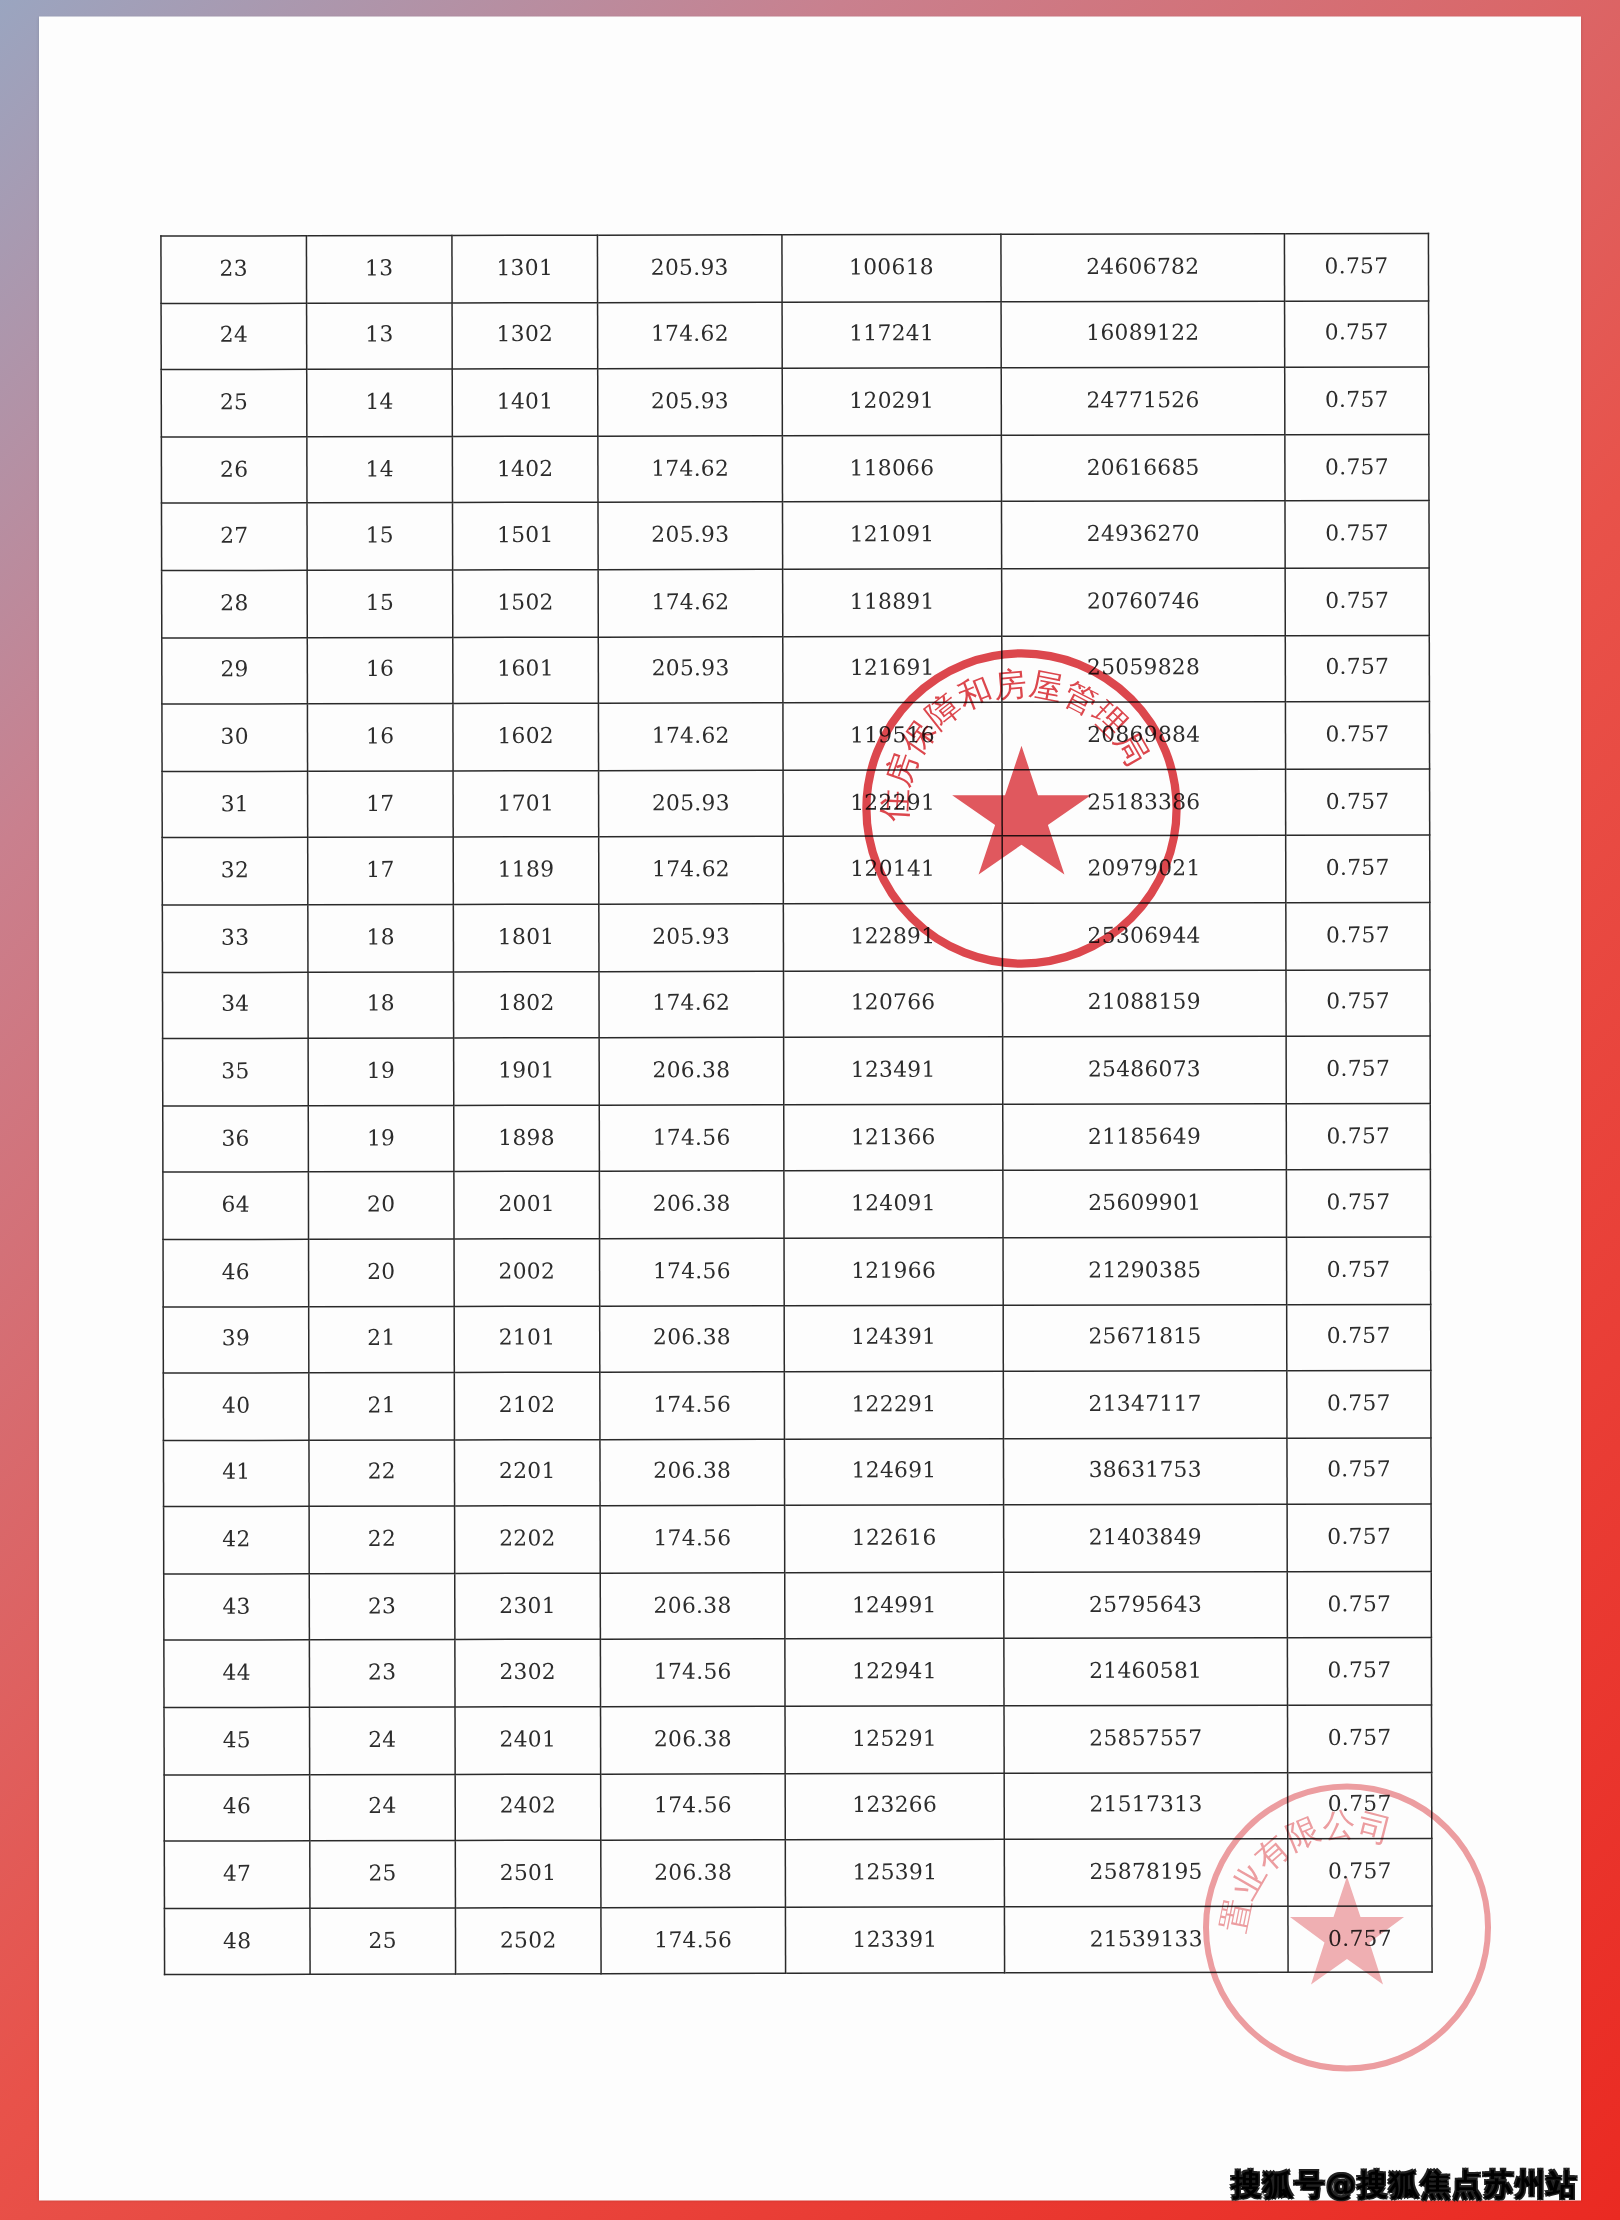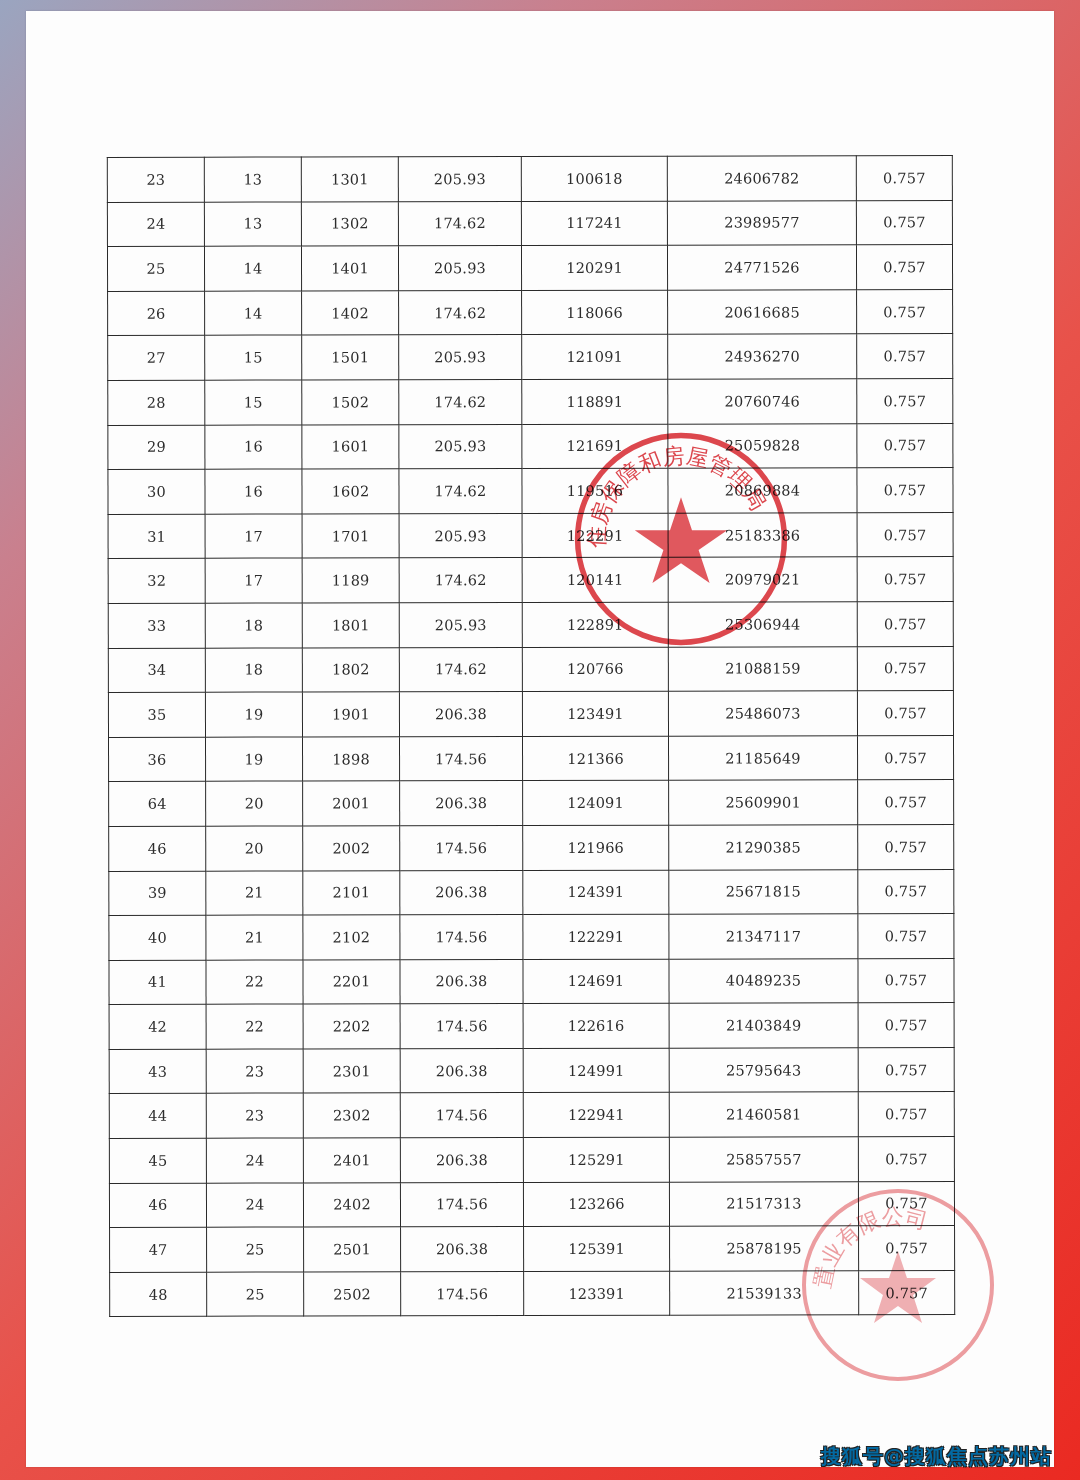--- a/index.html
+++ b/index.html
@@ -32,21 +32,21 @@
       position: absolute; border-radius: 50%; pointer-events: none;
       mix-blend-mode: multiply;
     }
     .seal svg { width: 100%; height: 100%; display: block; }
     .seal-1 { left: 545px; top: 418px; width: 220px; height: 220px; opacity: 0.85; }
     .seal-2 { left: 772px; top: 1168px; width: 200px; height: 212px; opacity: 0.45; }
 
     .watermark {
       position: absolute; right: 28px; bottom: 10px;
       font-family: "DejaVu Sans", "Liberation Sans", sans-serif;
-      font-size: 20px; font-weight: bold; color: #0369a1;
+      font-size: 20px; font-weight: bold; color: #000000;
       text-shadow: 1px 1px 0 #222, -1px 1px 0 #222, 1px -1px 0 #222, -1px -1px 0 #222;
       letter-spacing: 1px;
     }
   </style>
 </head>
 <body>
 
 <div class="page">
   <div class="table-wrap">
     <table class="units">
@@ -68,21 +68,21 @@
             <td>100618</td>
             <td>24606782</td>
             <td>0.757</td>
           </tr>
           <tr>
             <td>24</td>
             <td>13</td>
             <td>1302</td>
             <td>174.62</td>
             <td>117241</td>
-            <td>23989577</td>
+            <td>16089122</td>
             <td>0.757</td>
           </tr>
           <tr>
             <td>25</td>
             <td>14</td>
             <td>1401</td>
             <td>205.93</td>
             <td>120291</td>
             <td>24771526</td>
             <td>0.757</td>
@@ -221,21 +221,21 @@
             <td>122291</td>
             <td>21347117</td>
             <td>0.757</td>
           </tr>
           <tr>
             <td>41</td>
             <td>22</td>
             <td>2201</td>
             <td>206.38</td>
             <td>124691</td>
-            <td>40489235</td>
+            <td>38631753</td>
             <td>0.757</td>
           </tr>
           <tr>
             <td>42</td>
             <td>22</td>
             <td>2202</td>
             <td>174.56</td>
             <td>122616</td>
             <td>21403849</td>
             <td>0.757</td>

